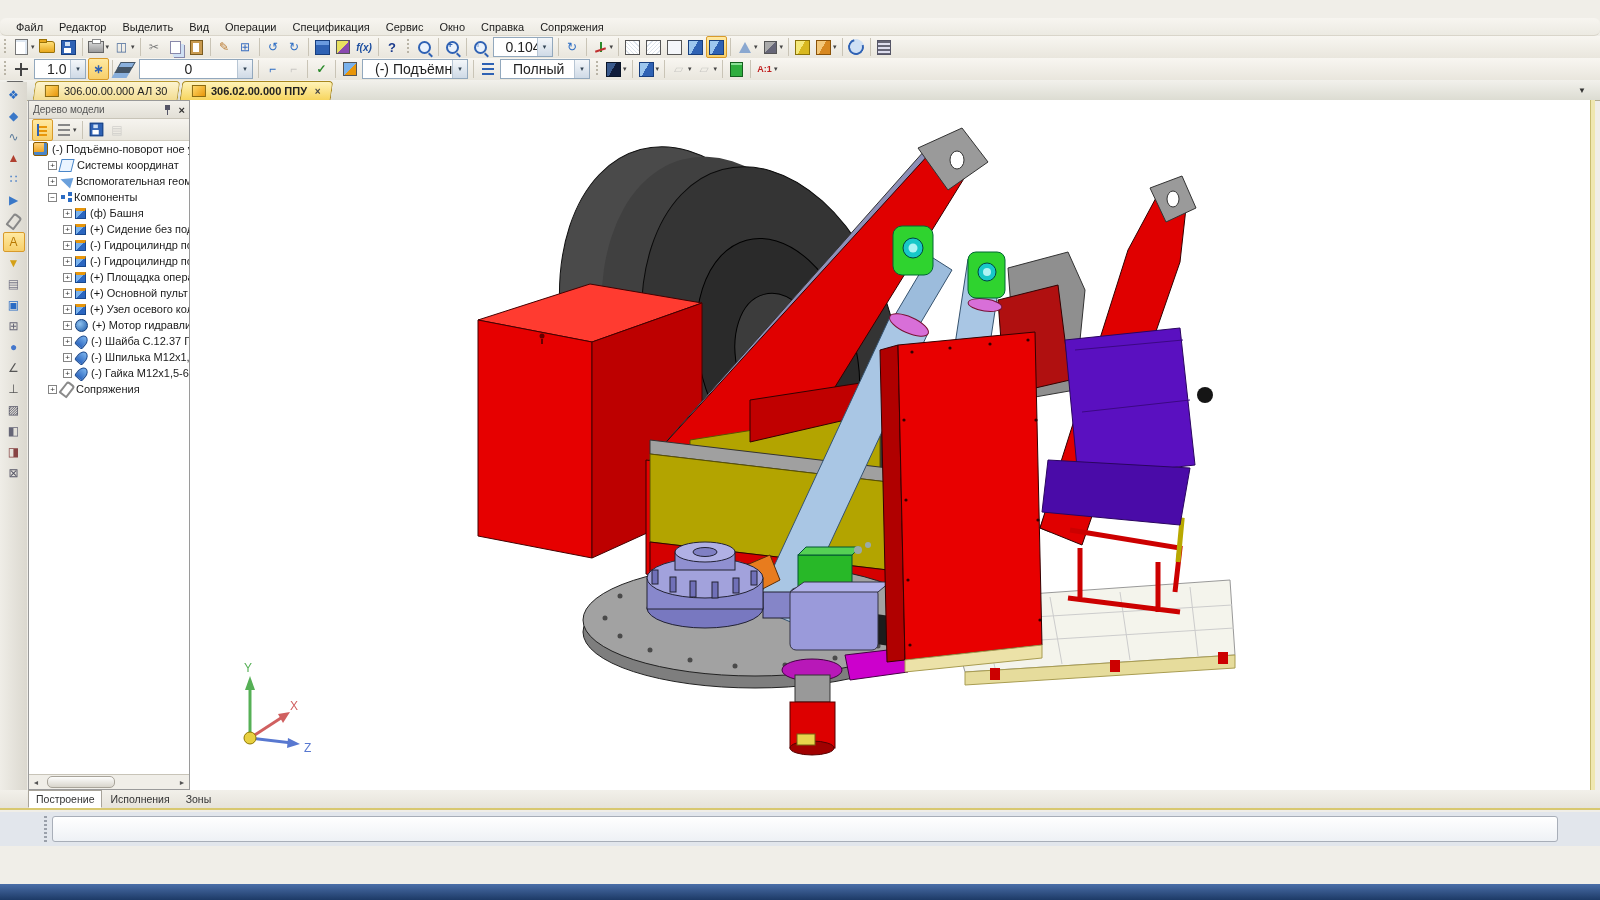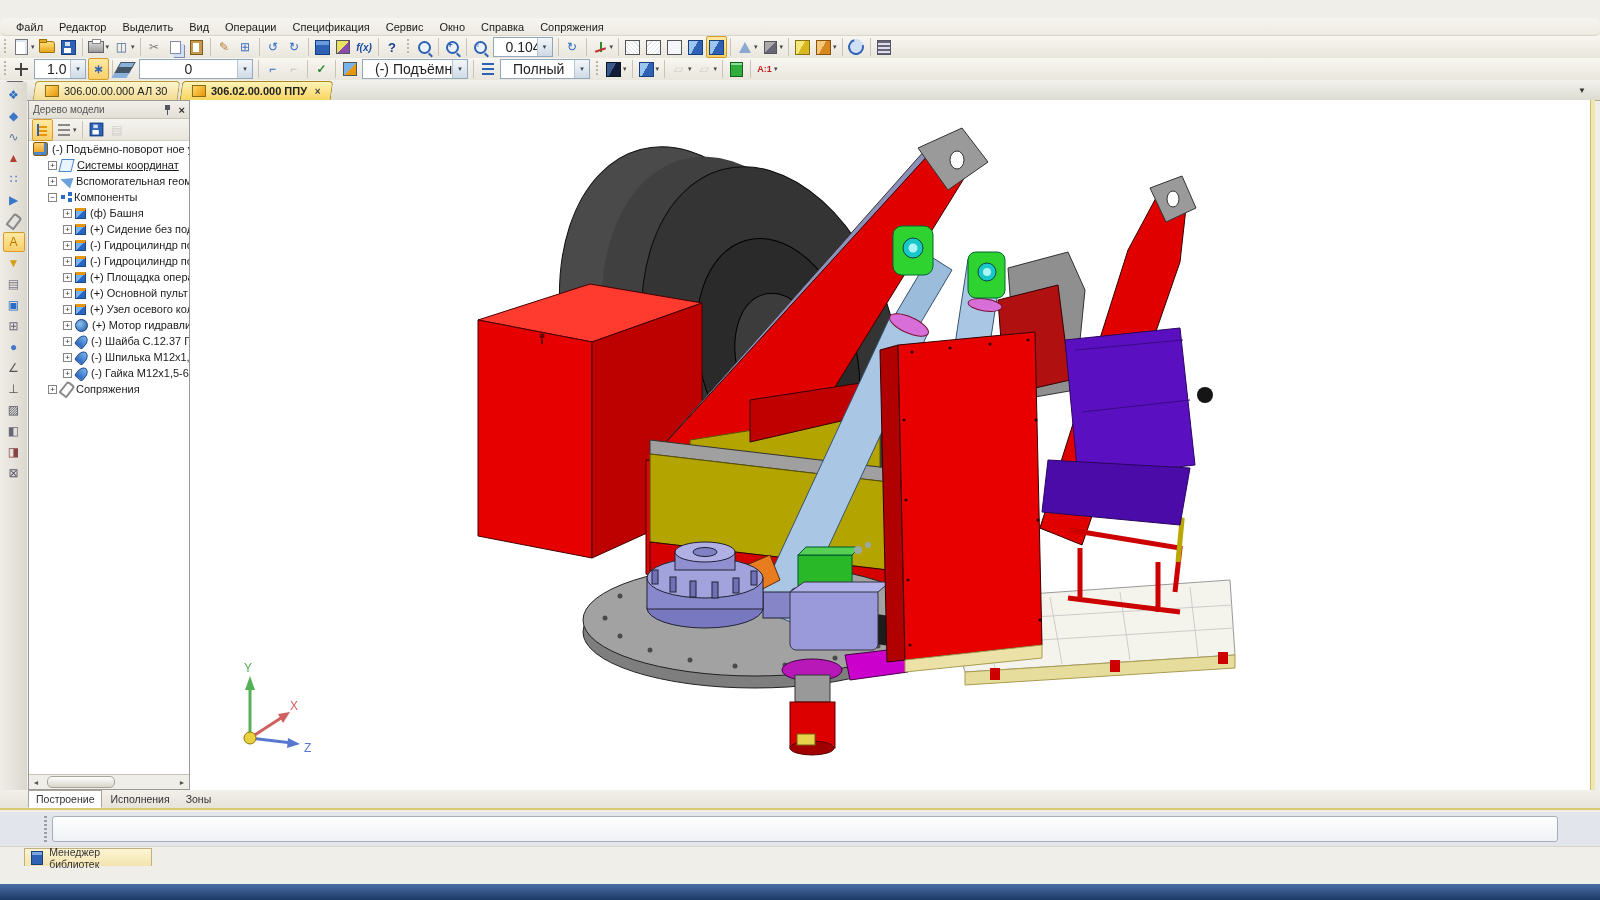--- a/index.html
+++ b/index.html
@@ -516,21 +516,21 @@
         </span>
       </div>
     <div class="tp-body" id="treebody">
         <div class="trow" style="padding-left: 4px;">
           <span class="tic tic-root"></span>
           <span style="overflow: hidden;">(-) Подъёмно-поворот ное  у</span>
         </div>
         <div class="trow" style="padding-left: 19px;">
           <span class="exp">+</span>
           <span class="tic tic-coords"></span>
-          <span style="overflow: hidden; text-decoration: underline;">Системы координат</span>
+          <span style="overflow: hidden;">Системы координат</span>
         </div>
         <div class="trow" style="padding-left: 19px;">
           <span class="exp">+</span>
           <span class="tic tic-aux"></span>
           <span style="overflow: hidden;">Вспомогательная геомет</span>
         </div>
         <div class="trow" style="padding-left: 19px;">
           <span class="exp">−</span>
           <span class="tic tic-comp"></span>
           <span style="overflow: hidden;">Компоненты</span>
@@ -800,21 +800,15 @@
       <span class="btab active">Построение</span>
       <span class="btab">Исполнения</span>
       <span class="btab">Зоны</span>
     </div>
 
   <div class="proparea">
     <div class="prop-grip"></div>
     <div class="propinput"></div>
   </div>
 
-  <div class="libtab-row">
-    <div class="libtab">
-      <span class="lib-ico"></span>
-      <span>Менеджер библиотек</span>
-    </div>
-  </div>
 
   <div class="bottomedge"></div>
 </div>
 
 </body></html>

